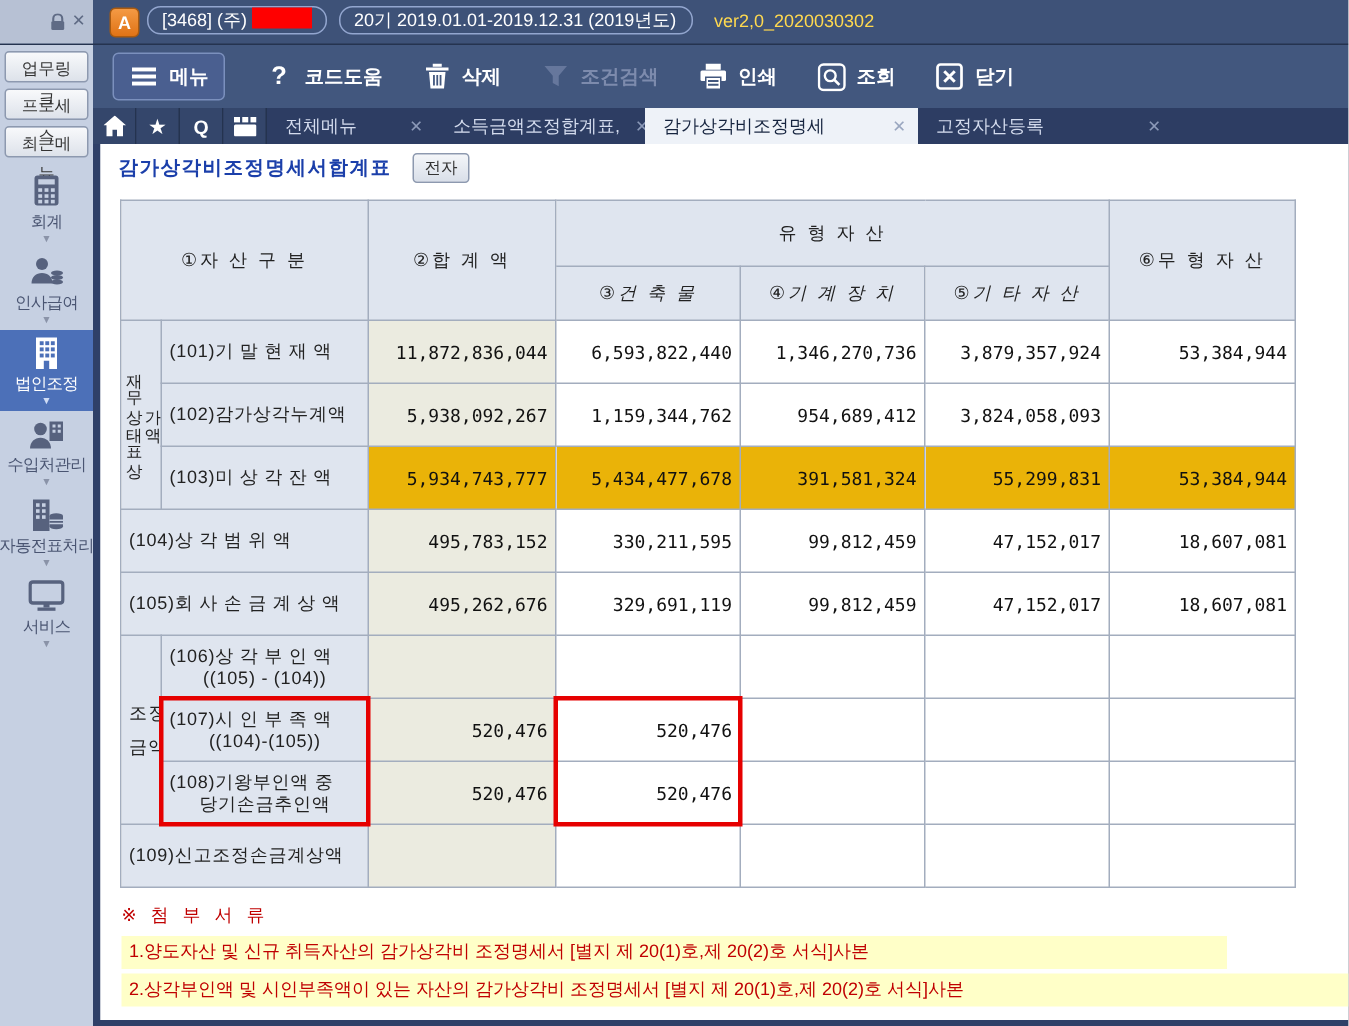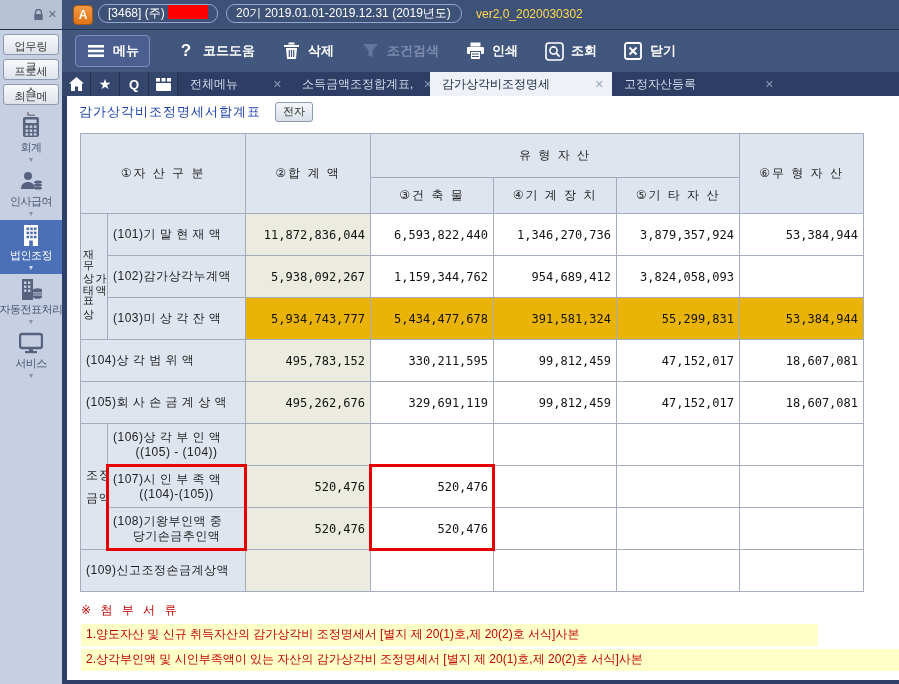--- a/index.html
+++ b/index.html
@@ -57,31 +57,31 @@
   .tab.t0{width:112px;} .tab.t1{width:140px;} .tab.t2{width:182px;font-family:Liberation Serif, serif;} .tab.t3{width:170px;}
   .tab.active{background:#eef2f8;color:#16243f;}
   .tab.active .x{color:#9aa7c0;}
 
   
   .vdivider{position:absolute;left:62px;top:96px;width:5px;height:588px;background:#2f4068;}
   .content{position:absolute;left:67px;top:96px;width:832px;height:584px;background:#fff;}
   .bottombar{position:absolute;left:62px;top:680px;width:837px;height:4px;background:#2f4068;}
 
   .pgtitle-row{position:absolute;left:12px;top:6px;display:flex;align-items:center;gap:14px;}
-  .pgtitle{color:#1b3faa;font-weight:normal;font-size:13px;letter-spacing:1px;}
+  .pgtitle{color:#1b3faa;font-weight:bold;font-size:13px;letter-spacing:1px;}
   .ebadge{background:linear-gradient(#f4f6f9,#d9dfe9);border:1px solid #8d99af;border-radius:3px;
           font-size:11px;color:#333;padding:1px 7px 2px 7px;cursor:pointer;}
 
   
   .table-wrap{position:absolute;left:13px;top:37px;width:783px;}
   table.grid{border-collapse:collapse;table-layout:fixed;width:783px;font-size:12px;color:#111;
              border:1px solid #76839a;}
   table.grid th,table.grid td{border:1px solid #a3adbe;padding:0 5px;overflow:hidden;white-space:nowrap;box-sizing:border-box;}
   table.grid thead th{background:#dfe5ef;font-weight:normal;letter-spacing:2px;color:#222;}
-  tr.h1{height:44px;} tr.h2{height:36px;} tbody tr{height:42px;}
+  tr.h1{height:44px;} tr.h2{height:36px;font-style:italic;} tbody tr{height:42px;}
   td.glabel,td.rowlabel{background:#dfe5ef;color:#222;}
   td.rowlabel{letter-spacing:0.5px;padding-left:6px;}
   td.rowlabel .l2{display:block;text-align:center;}
   td.rowlabel.two{line-height:1.25;}
   td.glabel{text-align:center;padding:0 2px;}
   td.glabel .hstack{line-height:1.9;letter-spacing:1px;}
   .vwrap{display:flex;justify-content:center;align-items:center;gap:1px;}
   .vtext{writing-mode:vertical-lr;text-orientation:upright;font-size:11px;letter-spacing:1px;line-height:1.05;display:inline-block;}
   td.val{text-align:right;font-family:"DejaVu Sans Mono","Liberation Mono",monospace;background:#fff;padding-right:6px;}
   td.val.ctotal{background:#ebebe0;}
@@ -245,20 +245,37 @@
                 <rect x="9.2" y="7.6" width="2.6" height="2.6"></rect>
                 <rect x="12.9" y="7.6" width="2.6" height="2.6"></rect>
                 <rect x="5.5" y="11.7" width="2.6" height="2.6"></rect>
                 <rect x="9.2" y="11.7" width="2.6" height="2.6"></rect>
                 <rect x="12.9" y="11.7" width="2.6" height="2.6"></rect>
                 <rect x="8.2" y="16.5" width="3.6" height="5.5"></rect>
               </g>
             </svg>
         </span>
         <span class="nlabel">법인조정</span>
+        <span class="chev">▼</span>
+      </div>
+      <div class="navitem">
+        <span class="nico">
+          <svg width="24" height="22" viewBox="0 0 24 22">
+              <rect x="14" y="3" width="9" height="13" fill="currentColor"></rect>
+              <g fill="#c6d0e2">
+                <rect x="16" y="5" width="2" height="2"></rect>
+                <rect x="19.5" y="5" width="2" height="2"></rect>
+                <rect x="16" y="8.5" width="2" height="2"></rect>
+                <rect x="19.5" y="8.5" width="2" height="2"></rect>
+              </g>
+              <circle cx="8" cy="8" r="4.2" fill="currentColor"></circle>
+              <path d="M1 21c0-4.5 3.2-7.2 7-7.2s7 2.7 7 7.2z" fill="currentColor"></path>
+            </svg>
+        </span>
+        <span class="nlabel">수입처관리</span>
         <span class="chev">▼</span>
       </div>
       <div class="navitem">
         <span class="nico">
           <svg width="24" height="22" viewBox="0 0 24 22">
               <rect x="3" y="1" width="11" height="21" fill="currentColor"></rect>
               <g fill="#c6d0e2">
                 <rect x="5" y="3.5" width="2.4" height="2.4"></rect>
                 <rect x="9" y="3.5" width="2.4" height="2.4"></rect>
                 <rect x="5" y="7.5" width="2.4" height="2.4"></rect>

